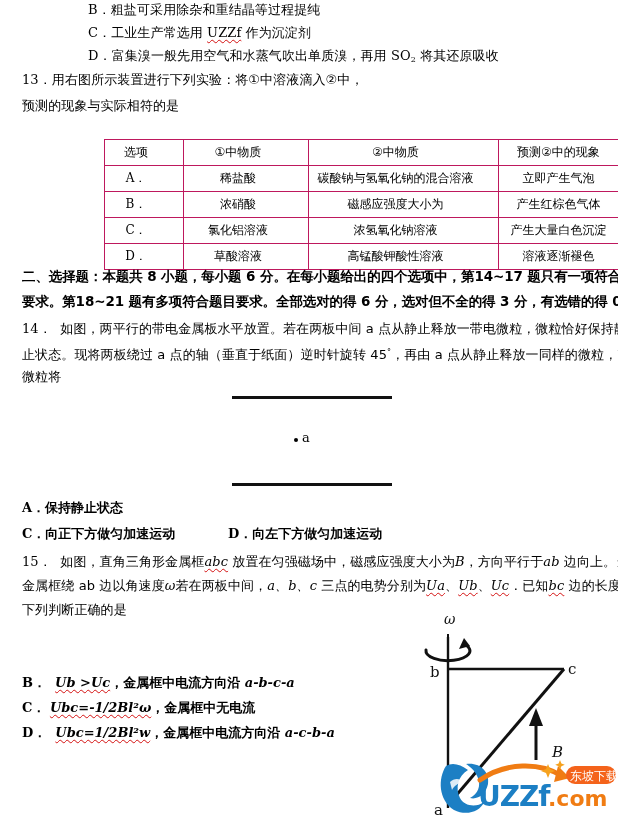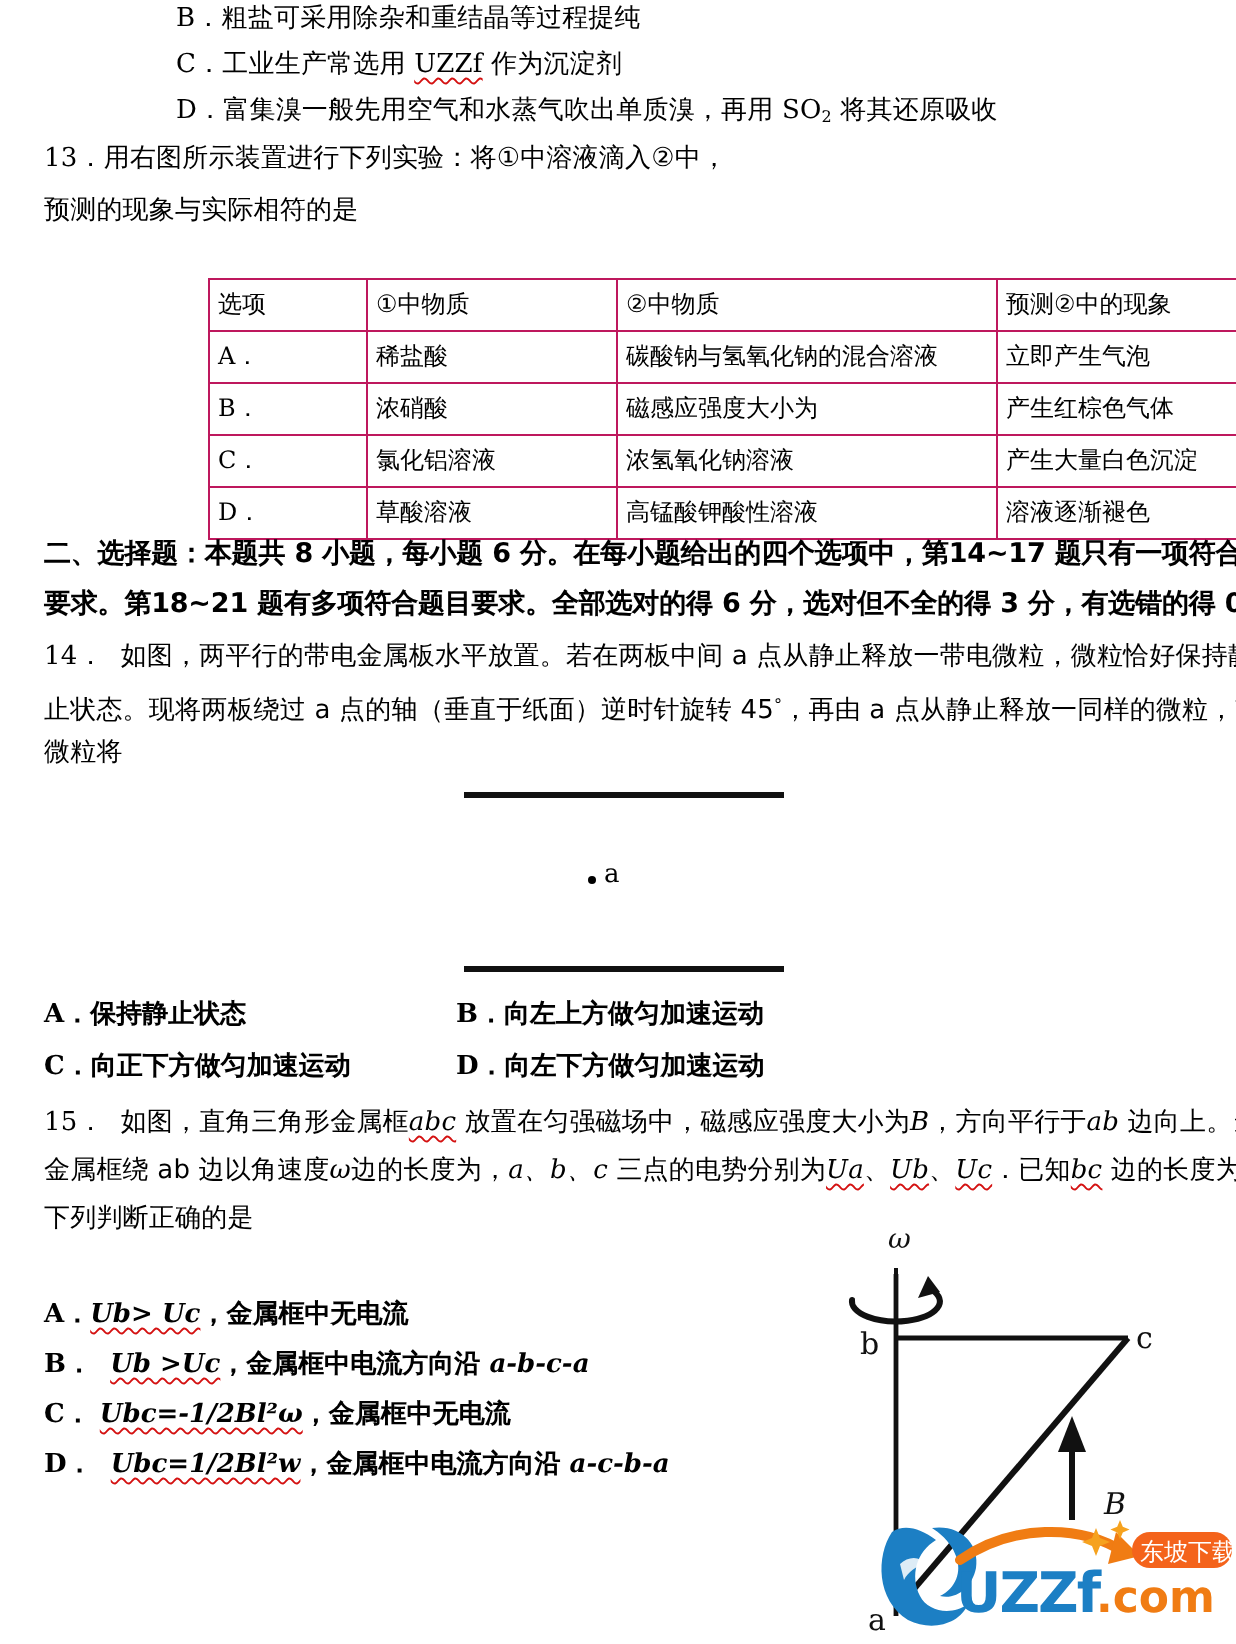--- a/index.html
+++ b/index.html
@@ -12,20 +12,21 @@
     height: 822px;
     position: relative;
     overflow: hidden;
     font-family: "DejaVu Sans", "Liberation Sans", sans-serif;
     color: #000000;
   }
   .page {
     position: relative;
     width: 618px;
     height: 802px;
+    text-align: center;
   }
 
   
   .line {
     position: absolute;
     white-space: nowrap;
     font-size: 13px;
     line-height: 16px;
     letter-spacing: 0.1px;
   }
@@ -225,41 +226,35 @@
   <div class="plates">
     <div class="plate top"></div>
     <div class="pt-a"></div>
     <div class="pt-a-lbl">a</div>
     <div class="plate bot"></div>
   </div>
 
   <div class="opt-line" style="left:22px; top:500px;">
     <span class="lbl">A．</span><span>保持静止状态</span>
   </div>
-  <div class="opt-line" style="left:228px; top:500px;">
-    <span class="lbl">B．</span><span>向左上方做匀加速运动</span>
-  </div>
   <div class="opt-line" style="left:22px; top:526px;">
     <span class="lbl">C．</span><span>向正下方做匀加速运动</span>
   </div>
   <div class="opt-line" style="left:228px; top:526px;">
     <span class="lbl">D．</span><span>向左下方做匀加速运动</span>
   </div>
 
   <div class="line" style="left:22px; top:554px;">
     <span class="lbl">15．</span>&nbsp;&nbsp;<span>如图，直角三角形金属框</span><span class="ital spellwave">abc</span><span> 放置在匀强磁场中，磁感应强度大小为</span><span class="ital">B</span><span>，方向平行于</span><span class="ital">ab</span><span> 边向上。当</span>
   </div>
   <div class="line" style="left:22px; top:578px;">
-    <span>金属框绕 ab 边以角速度</span><span class="ital">ω</span><span>边的长度为，</span><span class="ital">a、b、c</span><span> 三点的电势分别为</span><span class="ital spellwave">Ua</span>、<span class="ital spellwave">Ub</span>、<span class="ital spellwave">Uc</span><span>．已知</span><span class="ital spellwave">bc</span><span> 边的长度为</span>
+    <span>金属框绕 ab 边以角速度</span><span class="ital">ω</span><span>若在两板中间，</span><span class="ital">a、b、c</span><span> 三点的电势分别为</span><span class="ital spellwave">Ua</span>、<span class="ital spellwave">Ub</span>、<span class="ital spellwave">Uc</span><span>．已知</span><span class="ital spellwave">bc</span><span> 边的长度为</span>
   </div>
   <div class="line" style="left:22px; top:602px;">下列判断正确的是</div>
 
-  <div class="opt-line" style="left:22px; top:650px;">
-    <span class="lbl">A．</span><span class="ital spellwave">Ub&gt; Uc</span><span>，金属框中无电流</span>
-  </div>
   <div class="opt-line" style="left:22px; top:675px;">
     <span class="lbl">B．</span>&nbsp;&nbsp;<span class="ital spellwave">Ub &gt;Uc</span><span>，金属框中电流方向沿 </span><span class="ital">a-b-c-a</span>
   </div>
   <div class="opt-line" style="left:22px; top:700px;">
     <span class="lbl">C．</span>&nbsp;<span class="ital spellwave">Ubc=-1/2Bl²ω</span><span>，金属框中无电流</span>
   </div>
   <div class="opt-line" style="left:22px; top:725px;">
     <span class="lbl">D．</span>&nbsp;&nbsp;<span class="ital spellwave">Ubc=1/2Bl²w</span><span>，金属框中电流方向沿 </span><span class="ital">a-c-b-a</span>
   </div>
 

